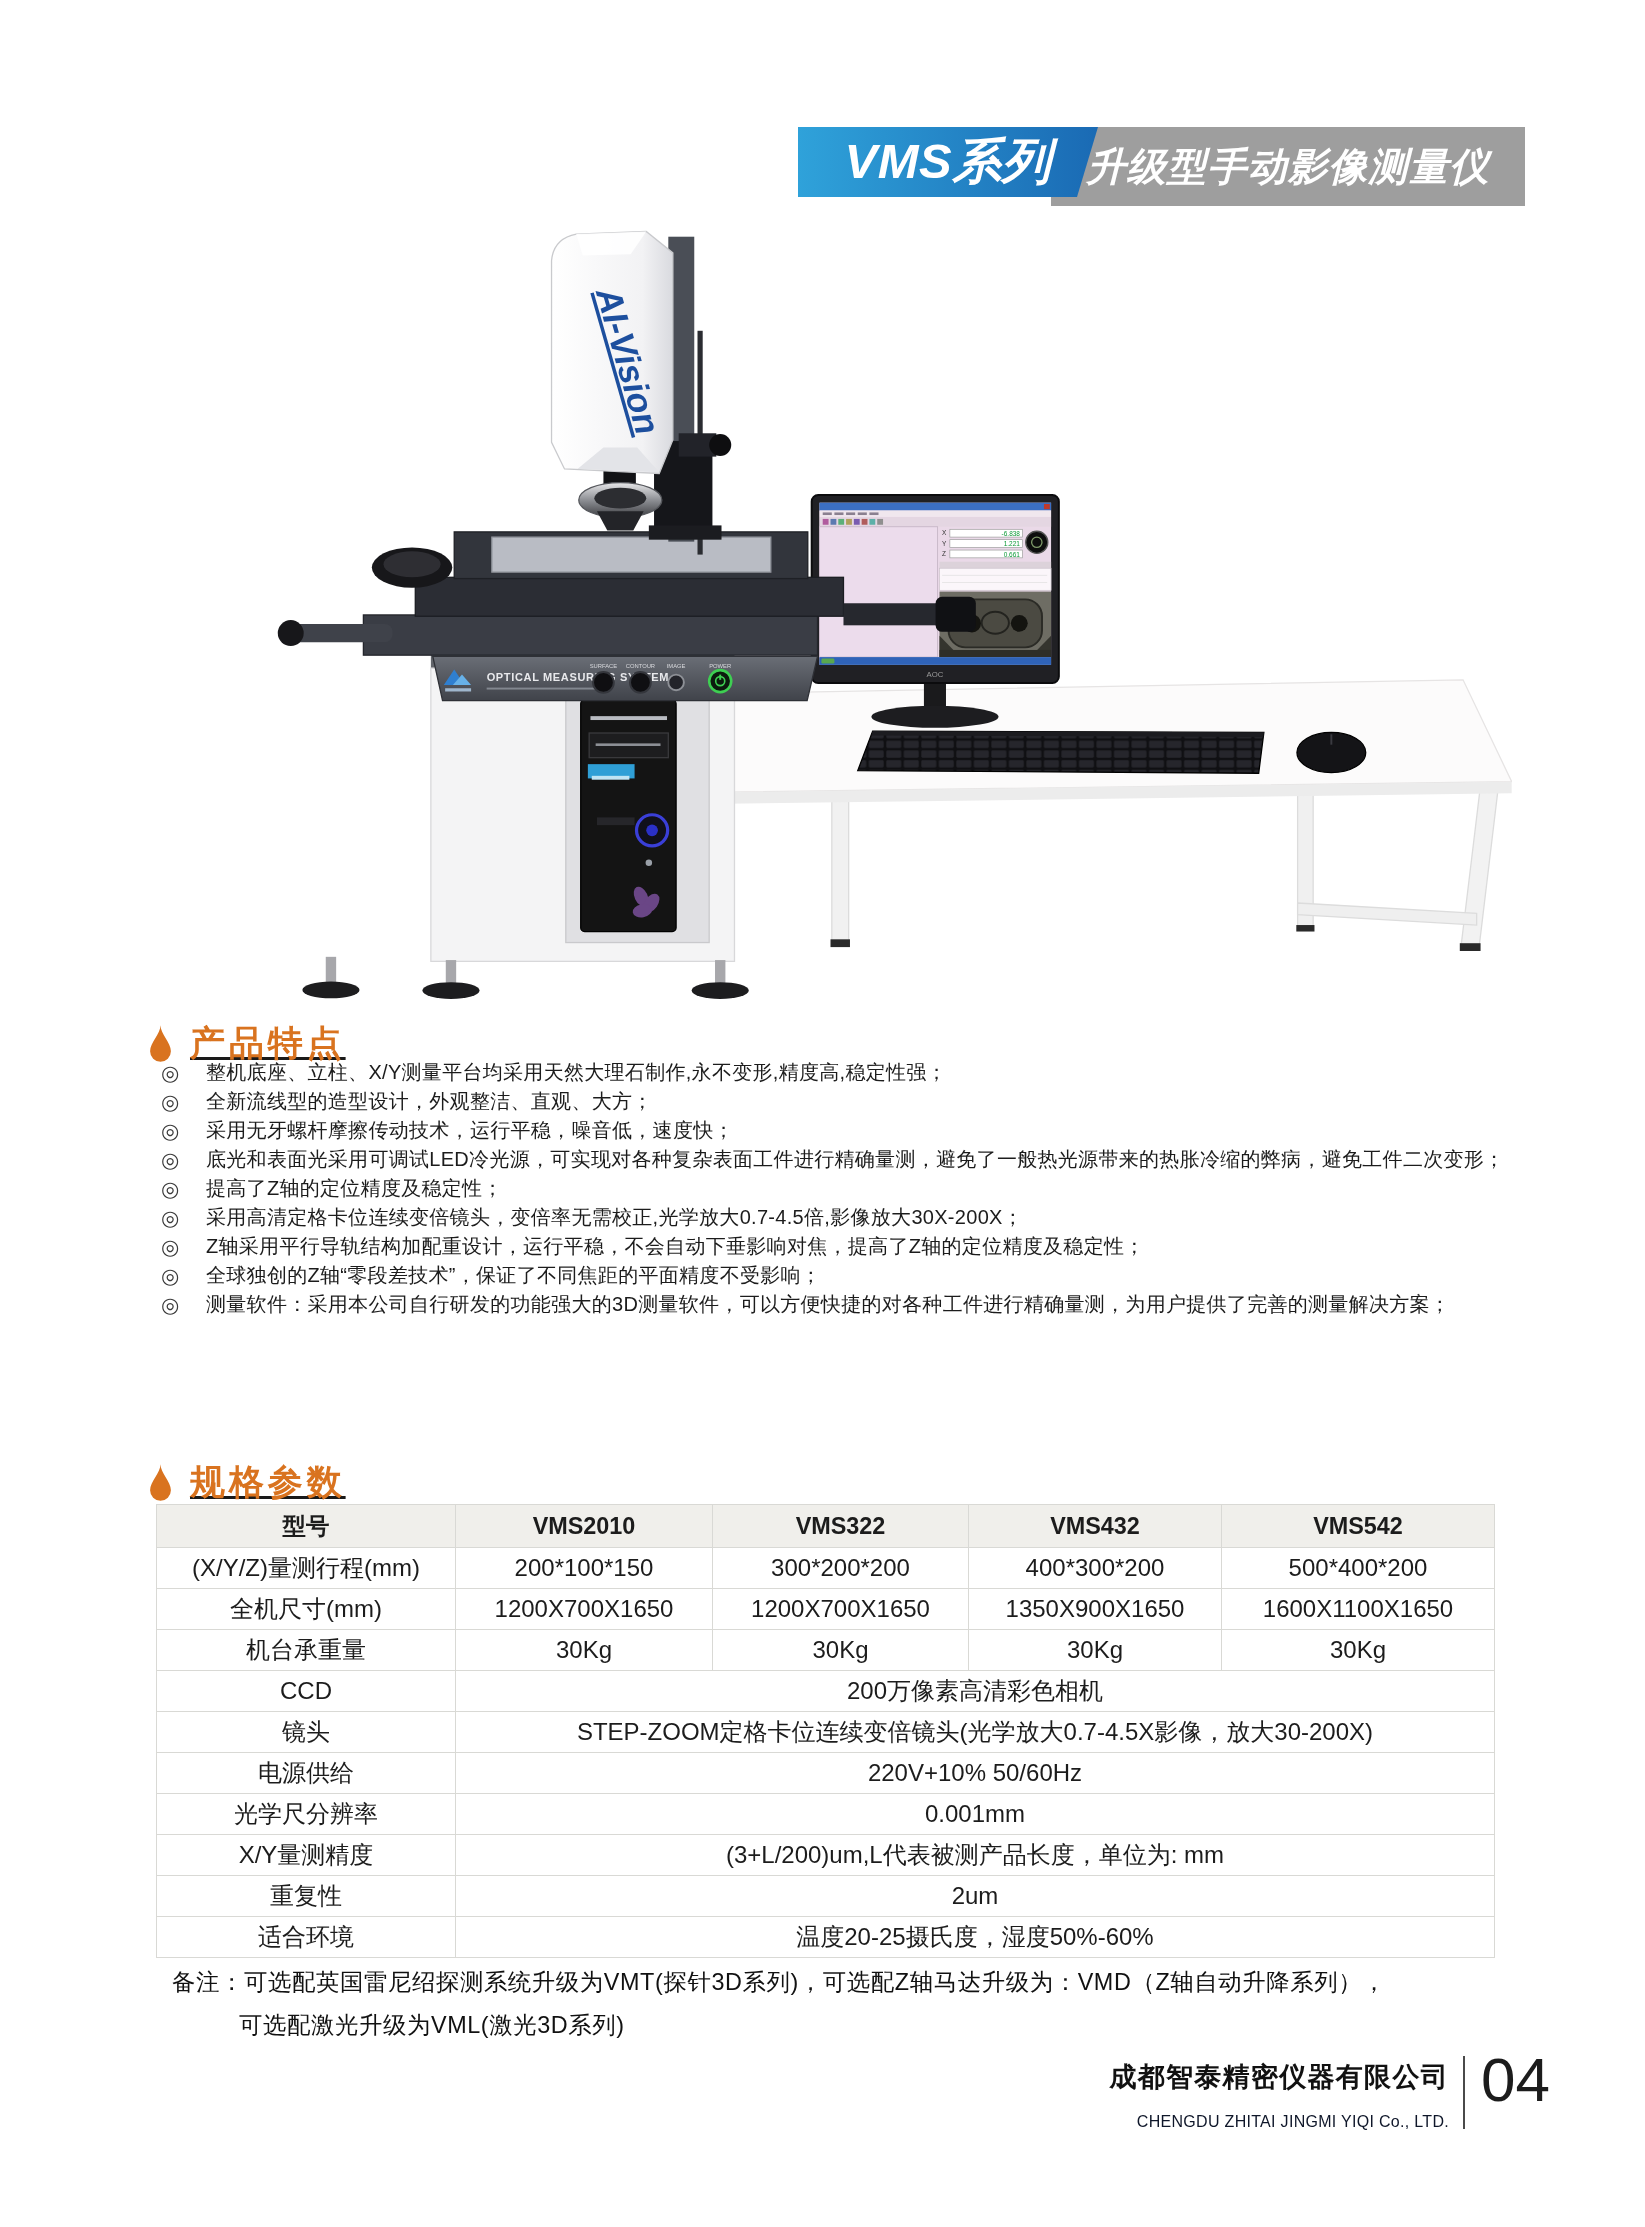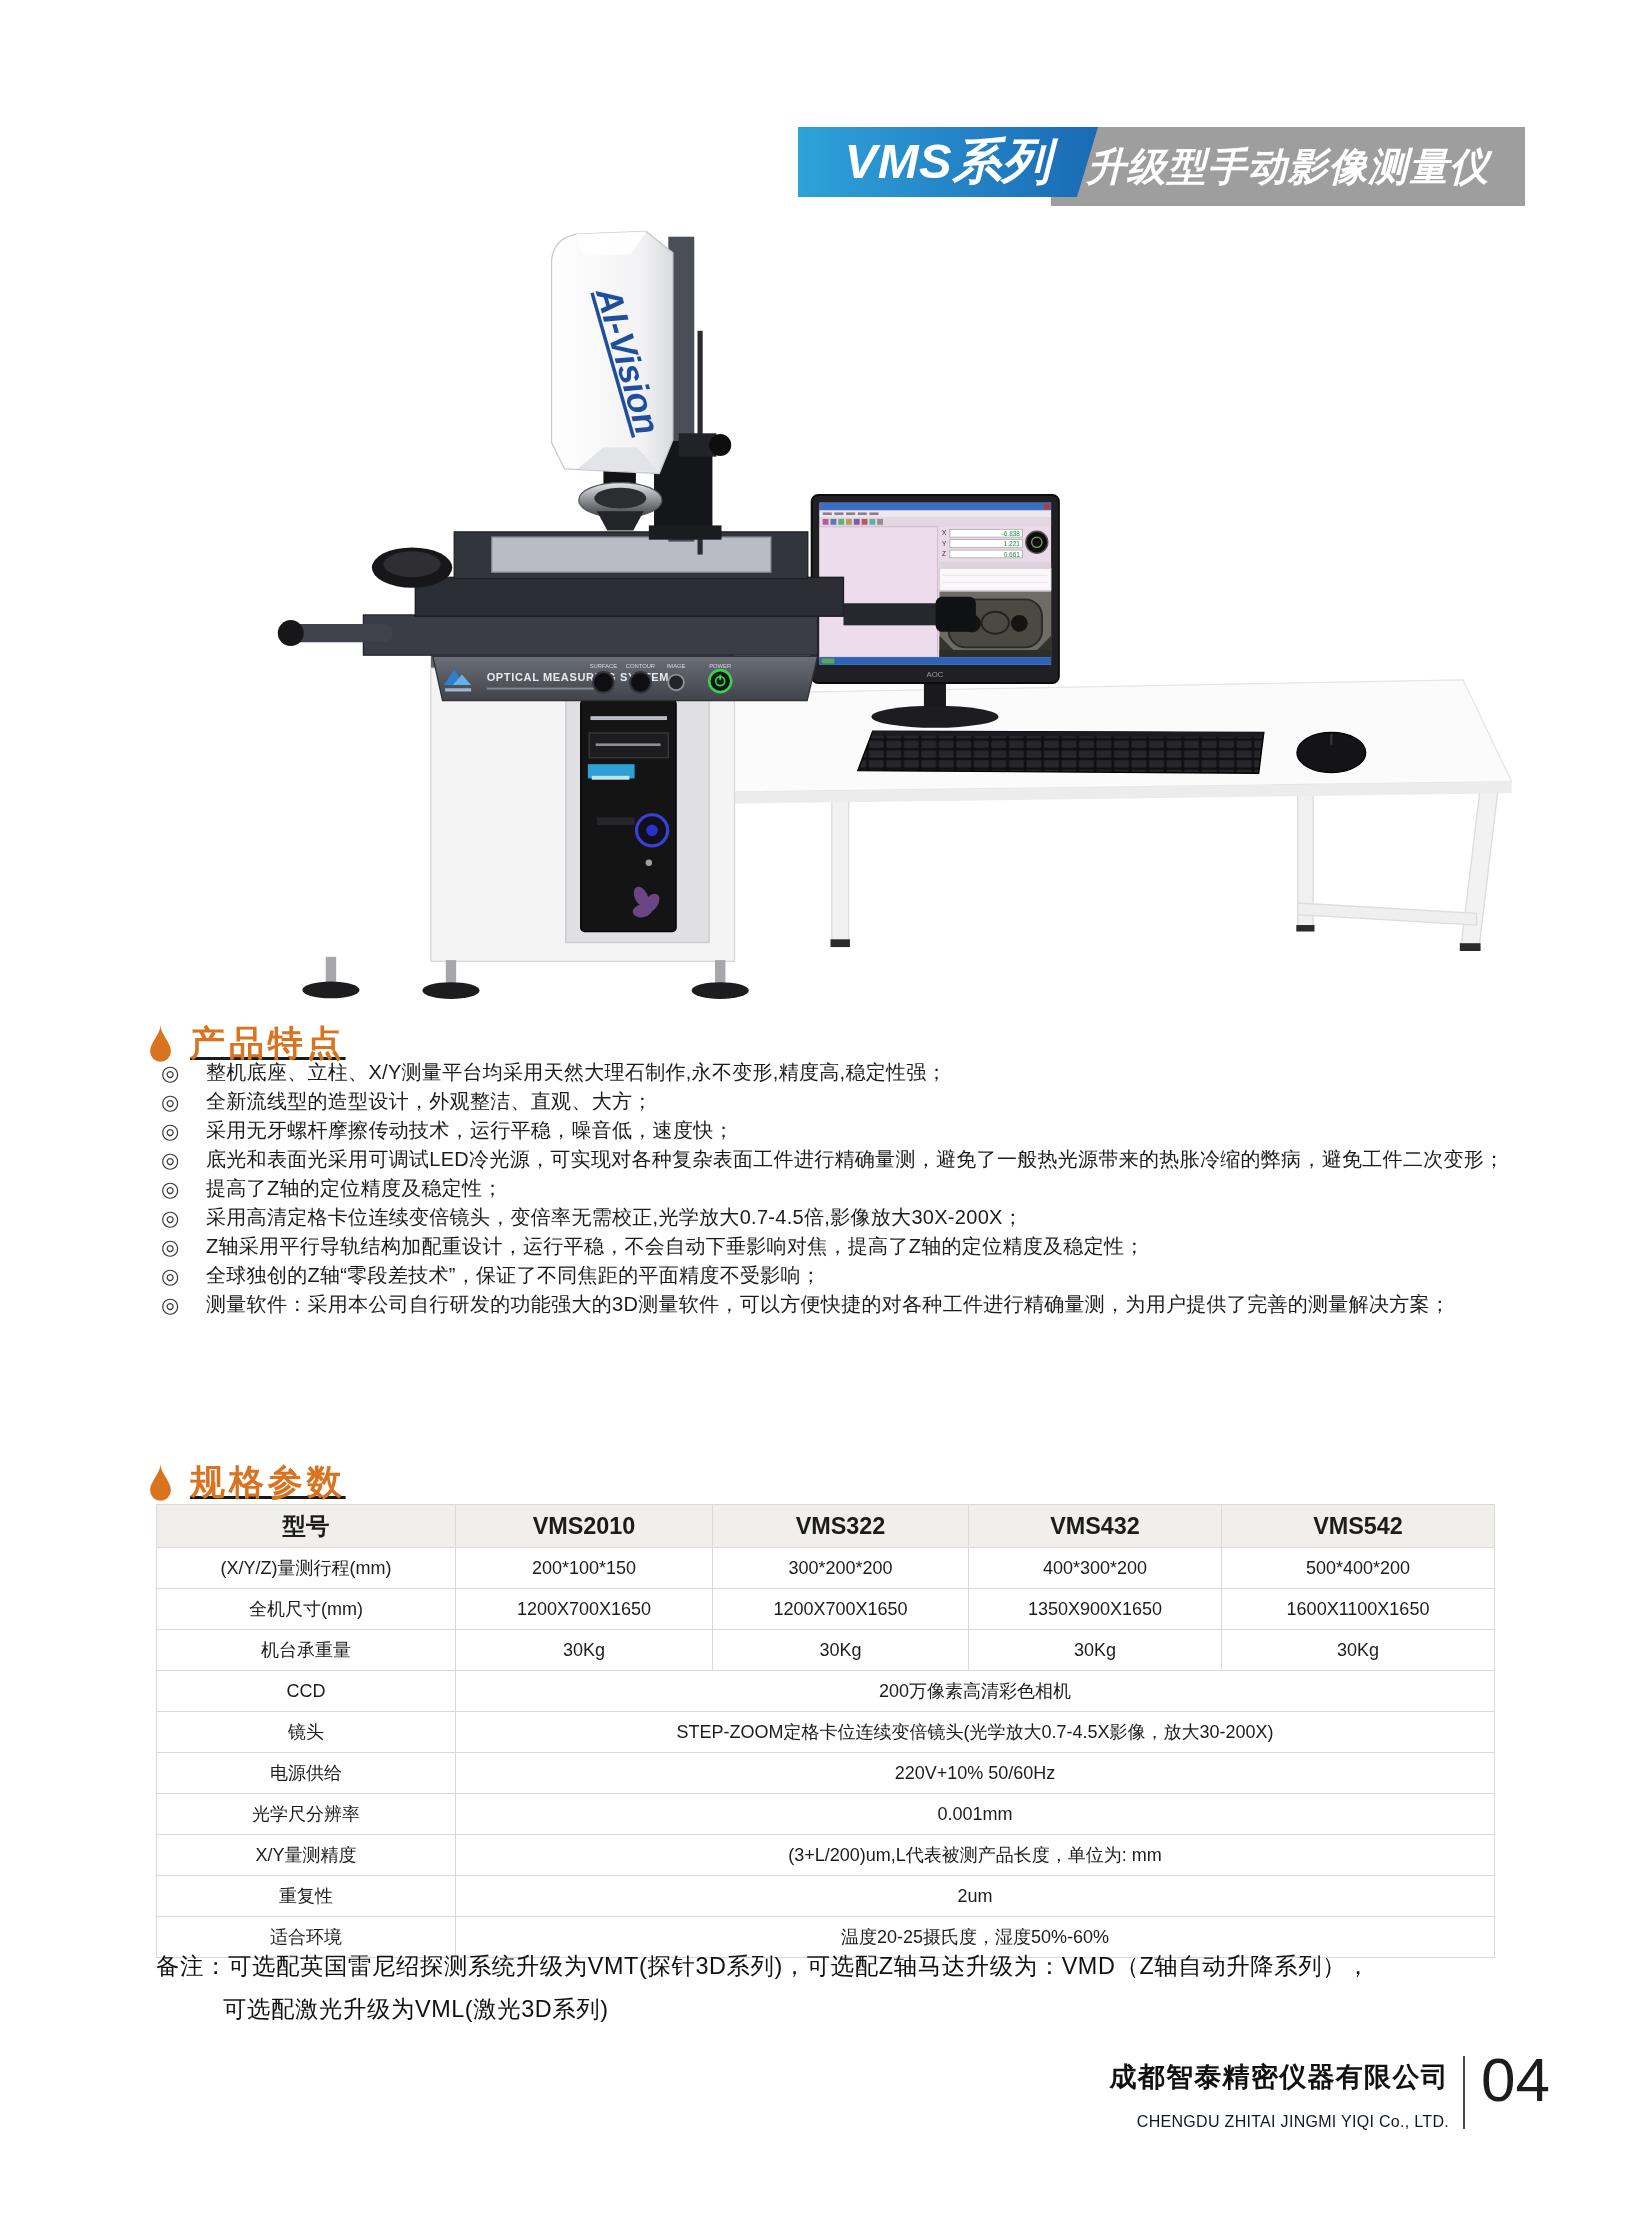--- a/index.html
+++ b/index.html
@@ -23,24 +23,24 @@
 
   
   .features-list{position:absolute;left:161px;top:1058px;margin:0;padding:0;list-style:none;}
   .features-list li{display:flex;align-items:flex-start;height:29px;line-height:29px;}
   .features-list .bullet{width:45px;font-size:21px;color:#3a3a3a;}
   .features-list .ftext{font-size:20px;color:#1c1c1c;white-space:nowrap;letter-spacing:0.3px;}
 
   
   table.specs{position:absolute;left:156px;top:1504px;width:1337px;border-collapse:collapse;table-layout:fixed;}
   table.specs th,table.specs td{border:1.9px solid #d9d9d5;text-align:center;vertical-align:middle;
-        font-size:18px;color:#1c1c1c;padding:0;overflow:hidden;white-space:nowrap;}
+        font-size:24px;color:#1c1c1c;padding:0;overflow:hidden;white-space:nowrap;}
   table.specs th{height:42px;background:#f0efeb;font-weight:700;font-size:23.4px;}
   table.specs td{height:40px;background:#ffffff;font-weight:400;}
-  .note{position:absolute;margin:0;font-size:23.4px;color:#111;white-space:nowrap;letter-spacing:0.6px;}
+  .note{position:absolute;margin:16px;font-size:23.4px;color:#111;white-space:nowrap;letter-spacing:0.6px;}
   .note1{left:156px;top:1950px;}
   .note2{left:223px;top:1993px;}
 
   
   .footer-company{position:absolute;left:974px;top:2059px;width:475px;text-align:right;}
   .footer-company .cn{font-size:27px;font-weight:700;color:#111;letter-spacing:1.3px;}
   .footer-company .en{font-size:16px;font-weight:400;color:#0f172a;margin-top:18px;letter-spacing:0.3px;}
   .footer-divider{position:absolute;left:1463px;top:2056px;width:1.9px;height:73px;background:#4a4a4a;}
   .footer-page{position:absolute;left:1481px;top:2044px;font-size:62px;font-weight:400;color:#1c1c1c;}
 

